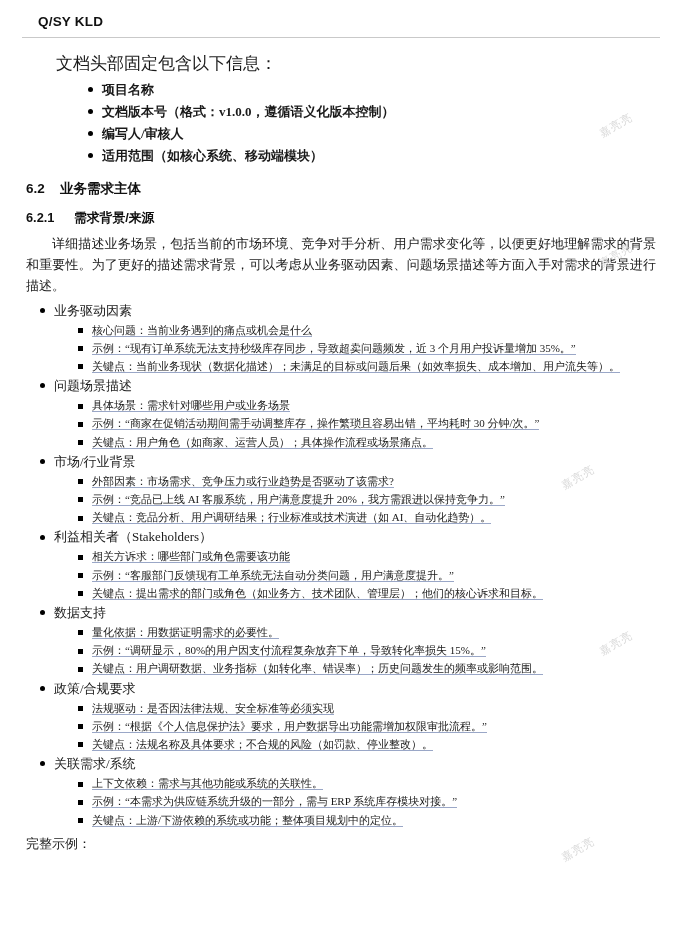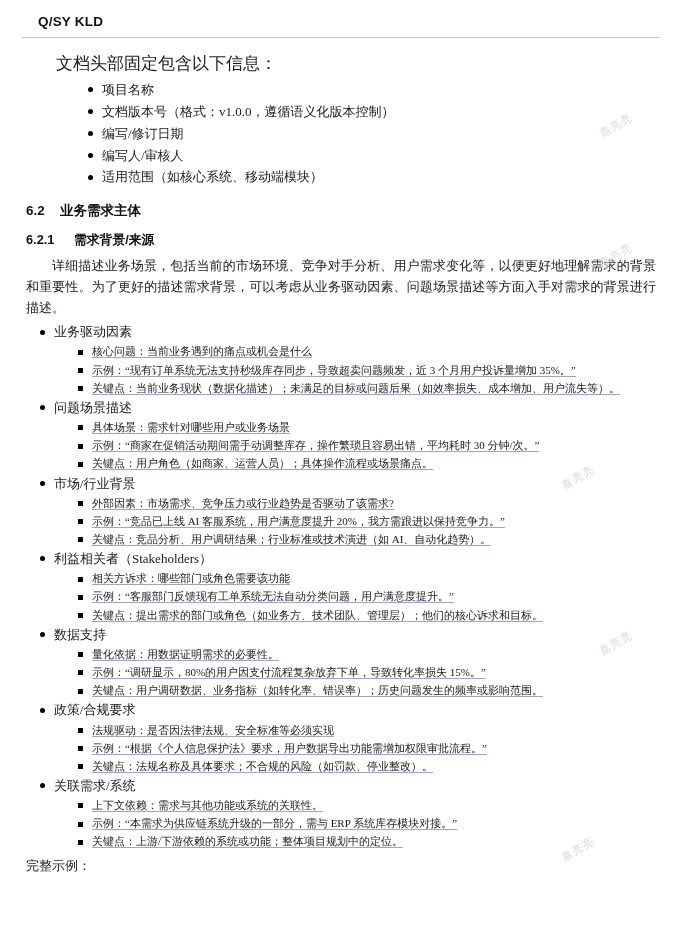--- a/index.html
+++ b/index.html
@@ -108,20 +108,21 @@
     left: 2px;
     top: 0.58em;
     width: 5px;
     height: 5px;
     background: #000;
   }
   .ul-top {
     list-style: none;
     margin: 2px 0 2px 0;
     padding: 0 0 0 62px;
+    font-weight: bold;
   }
   .ul-top > li {
     position: relative;
     padding-left: 14px;
     margin: 1px 0;
     font-size: 13px;
     line-height: 1.6;
   }
   .ul-top > li > .bt {
     position: absolute;
@@ -160,21 +161,20 @@
   <div class="header-title">Q/SY KLD</div>
   <div class="header-rule"></div>
 
   <div class="content">
 
     <div class="lead-indent">文档头部固定包含以下信息：</div>
 
     <ul class="ul-top">
       <li><span class="bt"></span><span>项目名称</span></li>
       <li><span class="bt"></span><span>文档版本号（格式：v1.0.0，遵循语义化版本控制）</span></li>
-      <li><span class="bt"></span><span>编写/修订日期</span></li>
       <li><span class="bt"></span><span>编写人/审核人</span></li>
       <li><span class="bt"></span><span>适用范围（如核心系统、移动端模块）</span></li>
     </ul>
 
     <div class="h2">
       <span class="num">6.2</span><span>业务需求主体</span>
     </div>
 
     <div class="h3">
       <span class="num">6.2.1</span><span>需求背景/来源</span>

